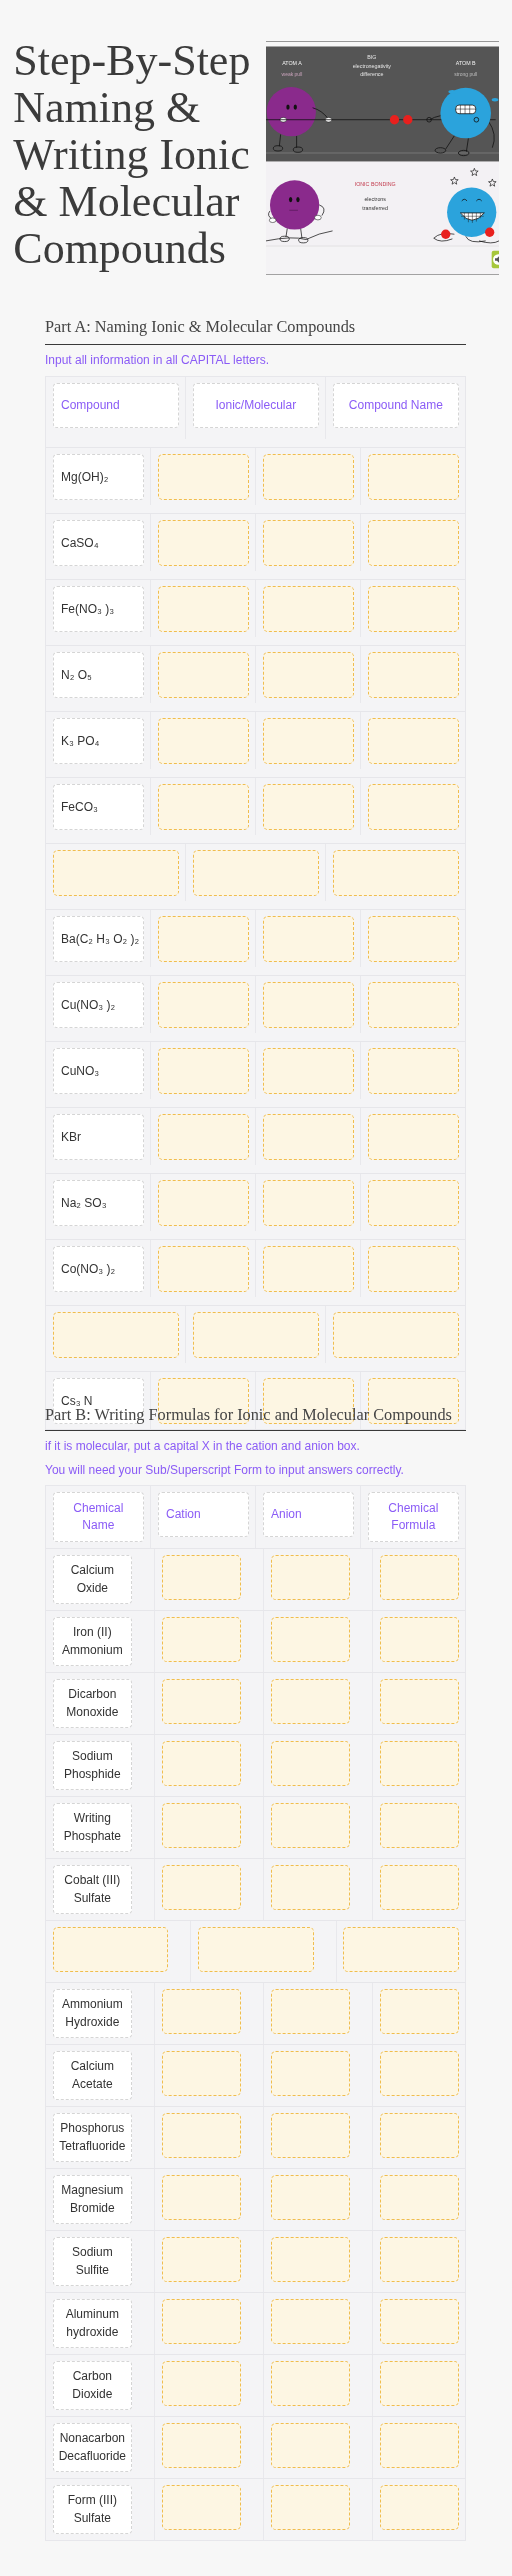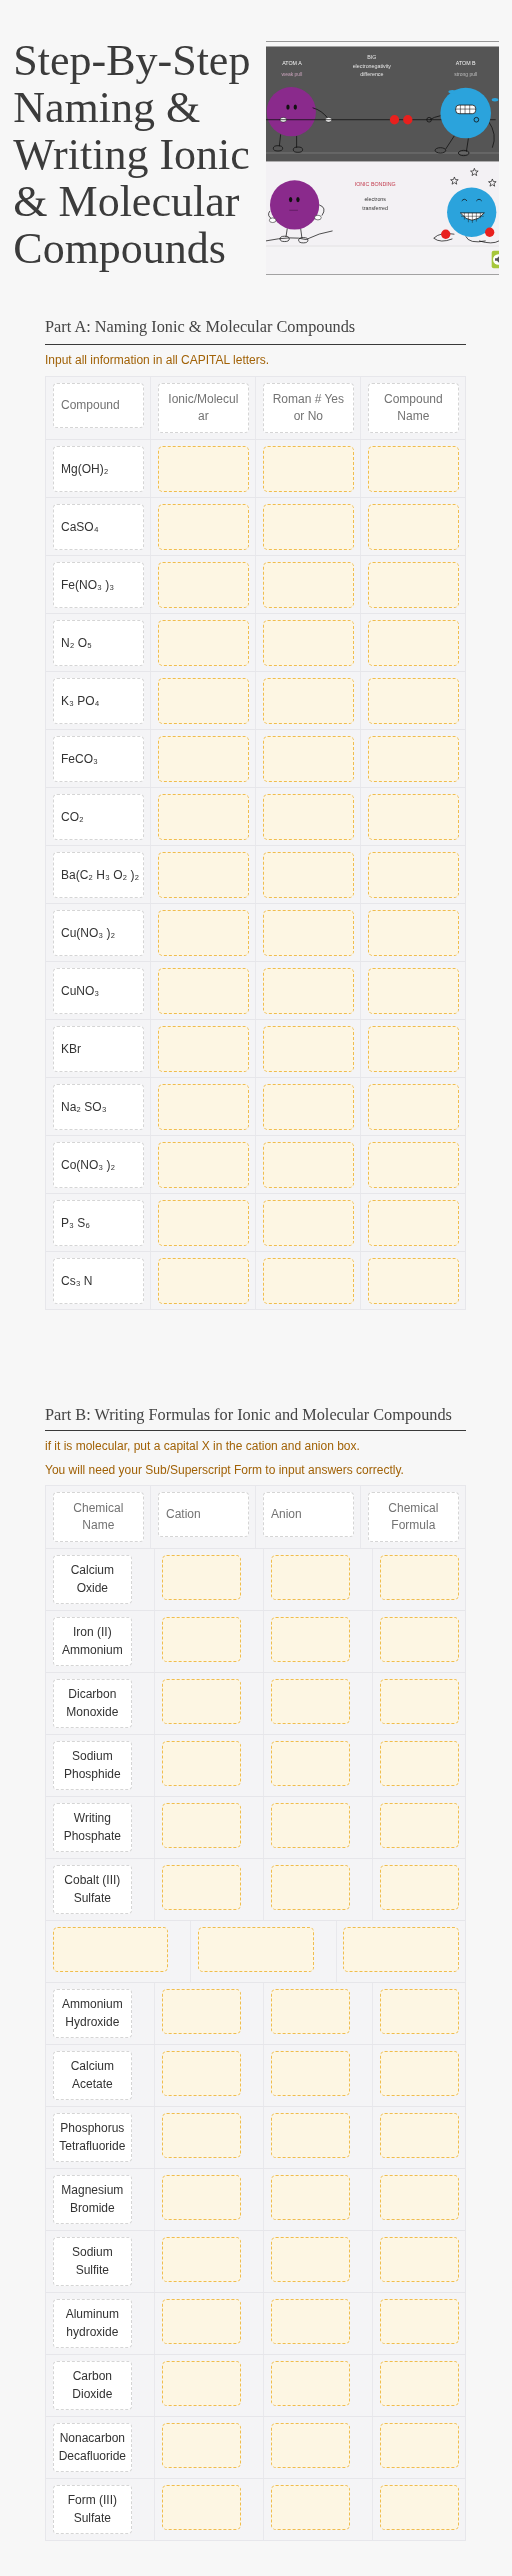--- a/index.html
+++ b/index.html
@@ -19,42 +19,42 @@
     .hero text { font-family: "Liberation Sans", "DejaVu Sans", sans-serif; }
 
     .section-heading {
       position: absolute; left: 45px; width: 440px; margin: 0; white-space: nowrap;
       font-family: "Liberation Serif", "DejaVu Serif", serif; font-weight: normal;
       font-size: 16.3px; line-height: 20px; color: #444;
     }
     .section-rule { position: absolute; left: 45px; width: 421px; height: 0; border-top: 1px solid #3a3a3a; }
     .instruction {
       position: absolute; left: 45px; margin: 0; white-space: nowrap;
-      font-size: 12px; line-height: 16px; color: #a16207;
+      font-size: 12px; line-height: 16px; color: #8b5cf6;
     }
 
     .sheet-table {
       position: absolute; left: 45px; width: 421px;
       border: 0.7px solid #e7e7eb; background: #f4f4f6;
     }
     .trow { display: flex; border-top: 0.7px solid #e6e6ea; }
     .trow.head { border-top: none; height: 62px; }
-    .table-a .trow.data { height: 58px; }
+    .table-a .trow.data { height: 58px; margin-top: 8px; }
     .table-b .trow.data { height: 62px; gap: 16px; }
     .tcol {
       flex: 1 1 0; min-width: 0; padding: 6px 6px 0 6.7px;
       border-left: 0.7px solid #e8e8ec; display: flex; align-items: flex-start;
     }
     .tcol:first-child { border-left: none; }
 
     .hcell {
       width: 100%; min-height: 45px; background: #fff;
       border: 0.7px dashed #d5d5d5; border-radius: 4px;
       display: flex; align-items: center; justify-content: center; text-align: center;
-      padding: 6.7px 8px; font-size: 12px; line-height: 17.3px; color: #737373;
+      padding: 6.7px 8px; font-size: 12px; line-height: 17.3px; color: #8b5cf6;
     }
     .hcell.left { justify-content: flex-start; text-align: left; padding-left: 7.3px; }
     .hcell.break-all { word-break: break-all; }
 
     .lcell {
       width: 100%; background: #fff; border: 0.7px dashed #d5d5d5; border-radius: 4px;
       display: flex; align-items: center; font-size: 12px; color: #333;
     }
     .lcell-a { height: 46px; padding: 0 7.3px; white-space: nowrap; }
     .lcell-b { height: 49px; padding: 0 9.3px; justify-content: center; text-align: center; line-height: 17.3px; }
@@ -165,23 +165,20 @@
 
 <div class="sheet-table table-a" style="top:376px">
   <div class="trow head">
     <div class="tcol">
         <div class="hcell left">Compound</div>
       </div>
     <div class="tcol">
         <div class="hcell break-all">Ionic/Molecular</div>
       </div>
     <div class="tcol">
-        <div class="hcell">Roman # Yes or No</div>
-      </div>
-    <div class="tcol">
         <div class="hcell">Compound Name</div>
       </div>
   </div>
 
   <div class="trow data">
     <div class="tcol">
         <div class="lcell lcell-a">Mg(OH)₂</div>
       </div>
     <div class="tcol">
         <input type="text" class="icell" value="" style="">
@@ -258,23 +255,20 @@
       </div>
     <div class="tcol">
         <input type="text" class="icell" value="" style="">
       </div>
     <div class="tcol">
         <input type="text" class="icell" value="" style="">
       </div>
   </div>
   <div class="trow data">
     <div class="tcol">
-        <div class="lcell lcell-a">CO₂</div>
-      </div>
-    <div class="tcol">
         <input type="text" class="icell" value="" style="">
       </div>
     <div class="tcol">
         <input type="text" class="icell" value="" style="">
       </div>
     <div class="tcol">
         <input type="text" class="icell" value="" style="">
       </div>
   </div>
   <div class="trow data">
@@ -355,23 +349,20 @@
         <input type="text" class="icell" value="" style="">
       </div>
     <div class="tcol">
         <input type="text" class="icell" value="" style="">
       </div>
     <div class="tcol">
         <input type="text" class="icell" value="" style="">
       </div>
   </div>
   <div class="trow data">
-    <div class="tcol">
-        <div class="lcell lcell-a">P₃ S₆</div>
-      </div>
     <div class="tcol">
         <input type="text" class="icell" value="" style="">
       </div>
     <div class="tcol">
         <input type="text" class="icell" value="" style="">
       </div>
     <div class="tcol">
         <input type="text" class="icell" value="" style="">
       </div>
   </div>

